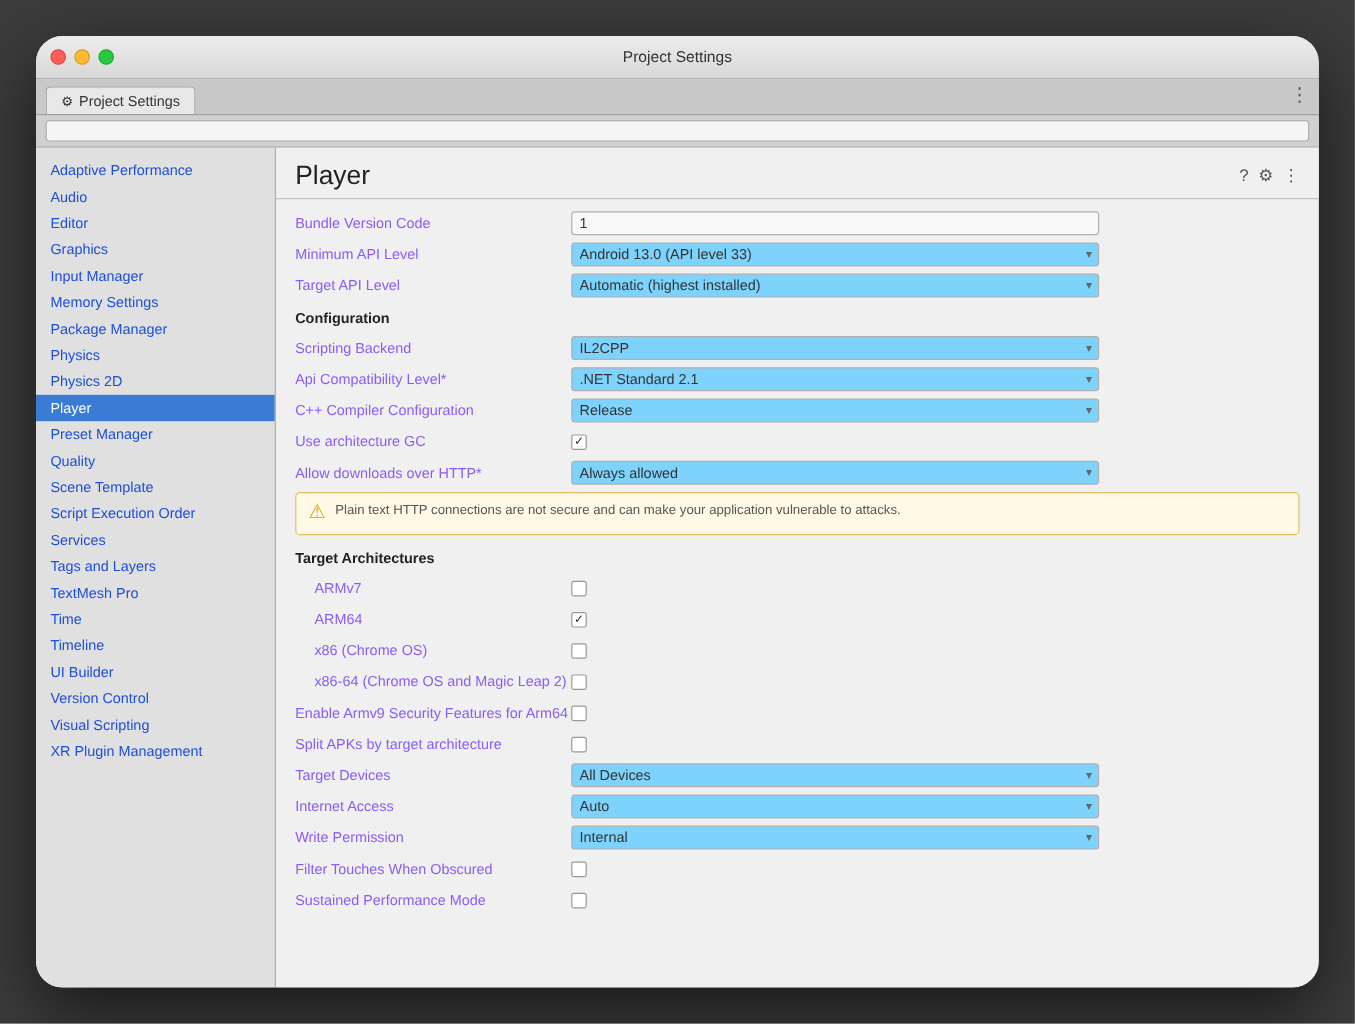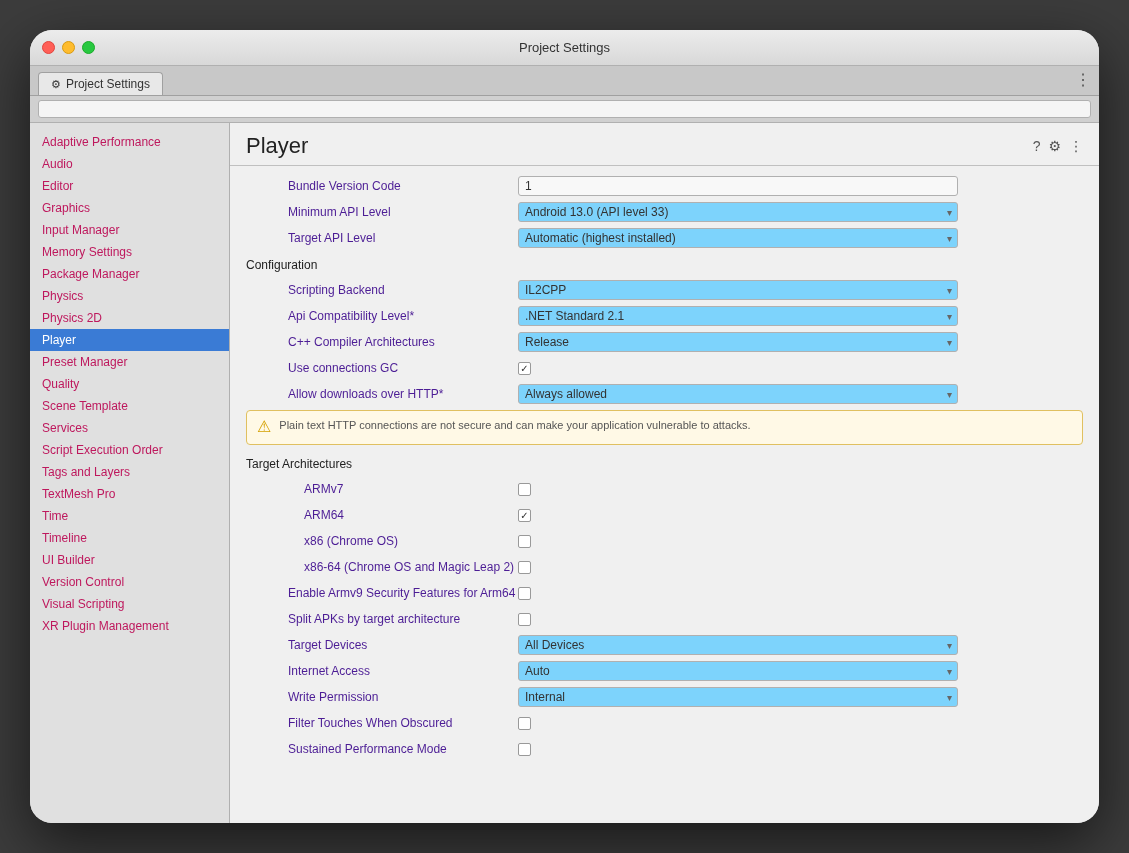--- a/index.html
+++ b/index.html
@@ -112,21 +112,21 @@
       width: 200px;
       background: #e0e0e0;
       border-right: 1px solid #b0b0b0;
       overflow-y: auto;
       flex-shrink: 0;
       padding: 8px 0;
     }
     .sidebar-item {
       padding: 4px 12px;
       font-size: 12px;
-      color: #be185d;
+      color: #1d4ed8;
       cursor: pointer;
       white-space: nowrap;
     }
     .sidebar-item.active {
       background: #3a7bd5;
       color: white;
     }
     .content-area {
       flex: 1;
       background: #f0f0f0;
@@ -164,23 +164,22 @@
     }
     .setting-row {
       display: flex;
       align-items: center;
       min-height: 24px;
       margin-bottom: 2px;
     }
     .setting-label {
       width: 230px;
       font-size: 12px;
-      color: #4c1d95;
-      flex-shrink: 0;
-      margin-left: 42px;
+      color: #8b5cf6;
+      flex-shrink: 0;
     }
     .setting-label.indented {
       padding-left: 16px;
     }
     .setting-value {
       flex: 1;
     }
     .text-input {
       width: 100%;
       max-width: 440px;
@@ -229,21 +228,21 @@
       padding: 2px 20px 2px 6px;
       font-size: 12px;
       color: #333;
       appearance: none;
       -webkit-appearance: none;
       cursor: pointer;
       outline: none;
     }
     .section-header {
       font-size: 12px;
-      font-weight: 400;
+      font-weight: 700;
       color: #222;
       padding: 6px 0 4px;
     }
     .checkbox-wrapper {
       display: flex;
       align-items: center;
     }
     .checkbox {
       width: 13px;
       height: 13px;
@@ -315,22 +314,22 @@
         <div class="sidebar-item">Graphics</div>
         <div class="sidebar-item">Input Manager</div>
         <div class="sidebar-item">Memory Settings</div>
         <div class="sidebar-item">Package Manager</div>
         <div class="sidebar-item">Physics</div>
         <div class="sidebar-item">Physics 2D</div>
         <div class="sidebar-item active">Player</div>
         <div class="sidebar-item">Preset Manager</div>
         <div class="sidebar-item">Quality</div>
         <div class="sidebar-item">Scene Template</div>
+        <div class="sidebar-item">Script Execution Order</div>
         <div class="sidebar-item">Services</div>
-        <div class="sidebar-item">Script Execution Order</div>
         <div class="sidebar-item">Tags and Layers</div>
         <div class="sidebar-item">TextMesh Pro</div>
         <div class="sidebar-item">Time</div>
         <div class="sidebar-item">Timeline</div>
         <div class="sidebar-item">UI Builder</div>
         <div class="sidebar-item">Version Control</div>
         <div class="sidebar-item">Visual Scripting</div>
         <div class="sidebar-item">XR Plugin Management</div>
       </div>
 
@@ -388,30 +387,30 @@
           <span class="setting-label">Api Compatibility Level*</span>
           <div class="setting-value dropdown-wrapper">
             <select class="dropdown">
               <option>.NET Standard 2.1</option>
             </select>
           </div>
         </div>
 
 
         <div class="setting-row">
-          <span class="setting-label">C++ Compiler Architectures</span>
+          <span class="setting-label">C++ Compiler Configuration</span>
           <div class="setting-value dropdown-wrapper">
             <select class="dropdown">
               <option>Release</option>
             </select>
           </div>
         </div>
 
         <div class="setting-row">
-          <span class="setting-label">Use connections GC</span>
+          <span class="setting-label">Use architecture GC</span>
           <div class="setting-value checkbox-wrapper">
             <div class="checkbox checked"></div>
           </div>
         </div>
 
         <div class="setting-row">
           <span class="setting-label">Allow downloads over HTTP*</span>
           <div class="setting-value dropdown-wrapper">
             <select class="dropdown">
               <option>Always allowed</option>

